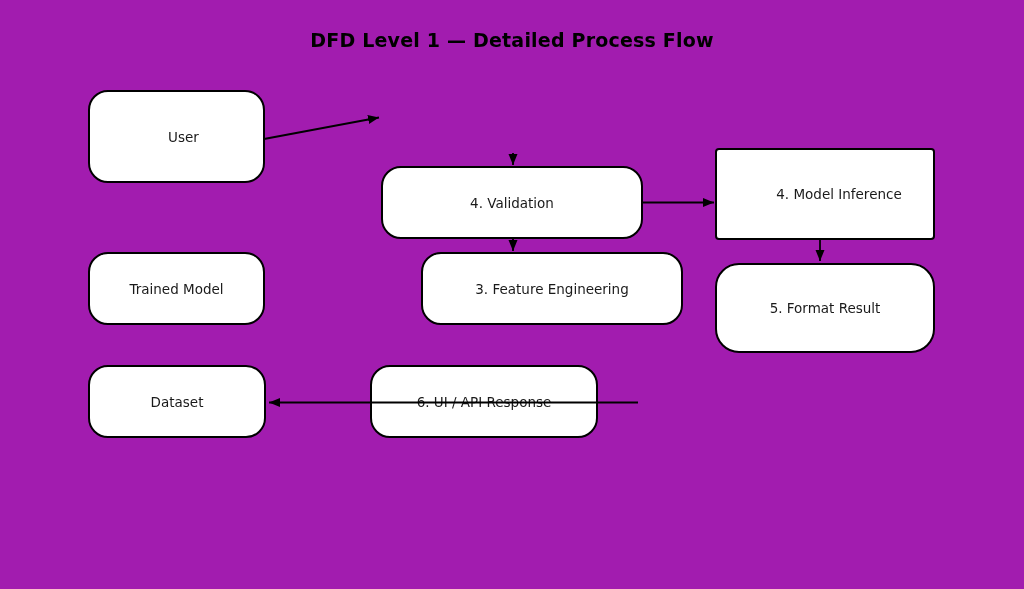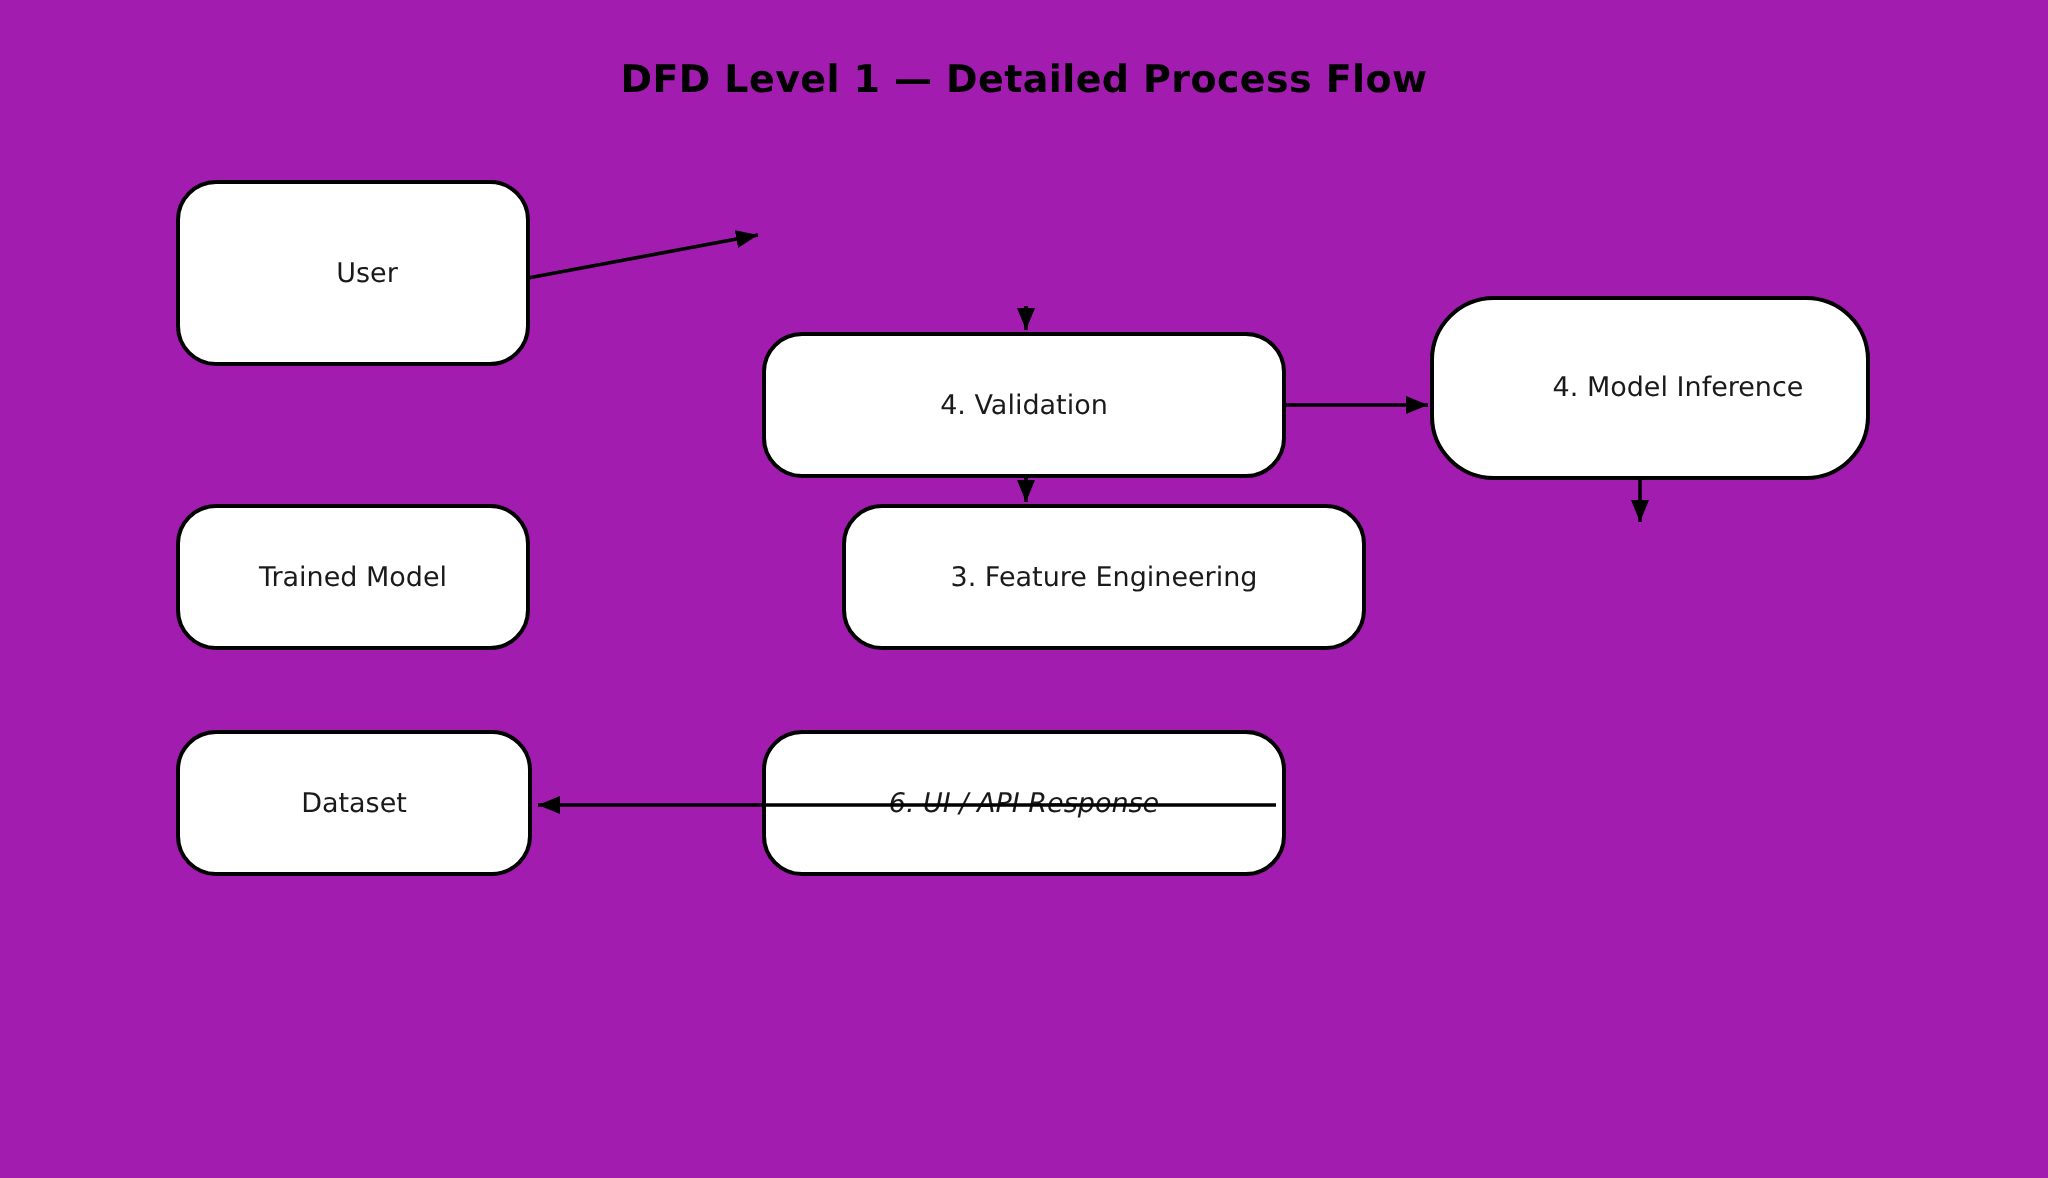--- a/index.html
+++ b/index.html
@@ -59,34 +59,37 @@
 
 
   <div class="node" style="left:381px; top:166px; width:262px; height:73px;">
     <span>4. Validation</span>
   </div>
 
   <div class="node" style="left:381px; top:252px; width:262px; height:73px;margin-left:40px;">
     <span>3. Feature Engineering</span>
   </div>
 
-  <div class="node" style="left:715px; top:148px; width:220px; height:92px; border-radius:32px;padding-left:28px;">
+  <div class="node" style="left:715px; top:148px; width:220px; height:92px; border-radius:4px;padding-left:28px;">
     <span>4. Model Inference</span>
   </div>
 
+  <div class="node" style="left:715px; top:263px; width:220px; height:90px; border-radius:24px;">
+    <span>5. Format Result</span>
+  </div>
 
   <div class="node" style="left:88px; top:252px; width:177px; height:73px;">
     <span>Trained Model</span>
   </div>
 
   <div class="node" style="left:88px; top:365px; width:178px; height:73px;">
     <span>Dataset</span>
   </div>
 
-  <div class="node" style="left:381px; top:365px; width:262px; height:73px;font-style:italic;">
+  <div class="node" style="left:370px; top:365px; width:228px; height:73px;">
     <span>6. UI / API Response</span>
   </div>
 
   <svg class="edges-layer" width="1024" height="589" viewBox="0 0 1024 589" xmlns="http://www.w3.org/2000/svg">
     <defs>
       <marker id="arrowhead" markerUnits="userSpaceOnUse" markerWidth="12" markerHeight="10" refX="11" refY="4.5" orient="auto">
         <path d="M0,0 L11,4.5 L0,9 Z" fill="#000000"></path>
       </marker>
     </defs>
     <line x1="264" y1="139" x2="379" y2="117.5" stroke="#000000" stroke-width="1.8" marker-end="url(#arrowhead)"></line>

